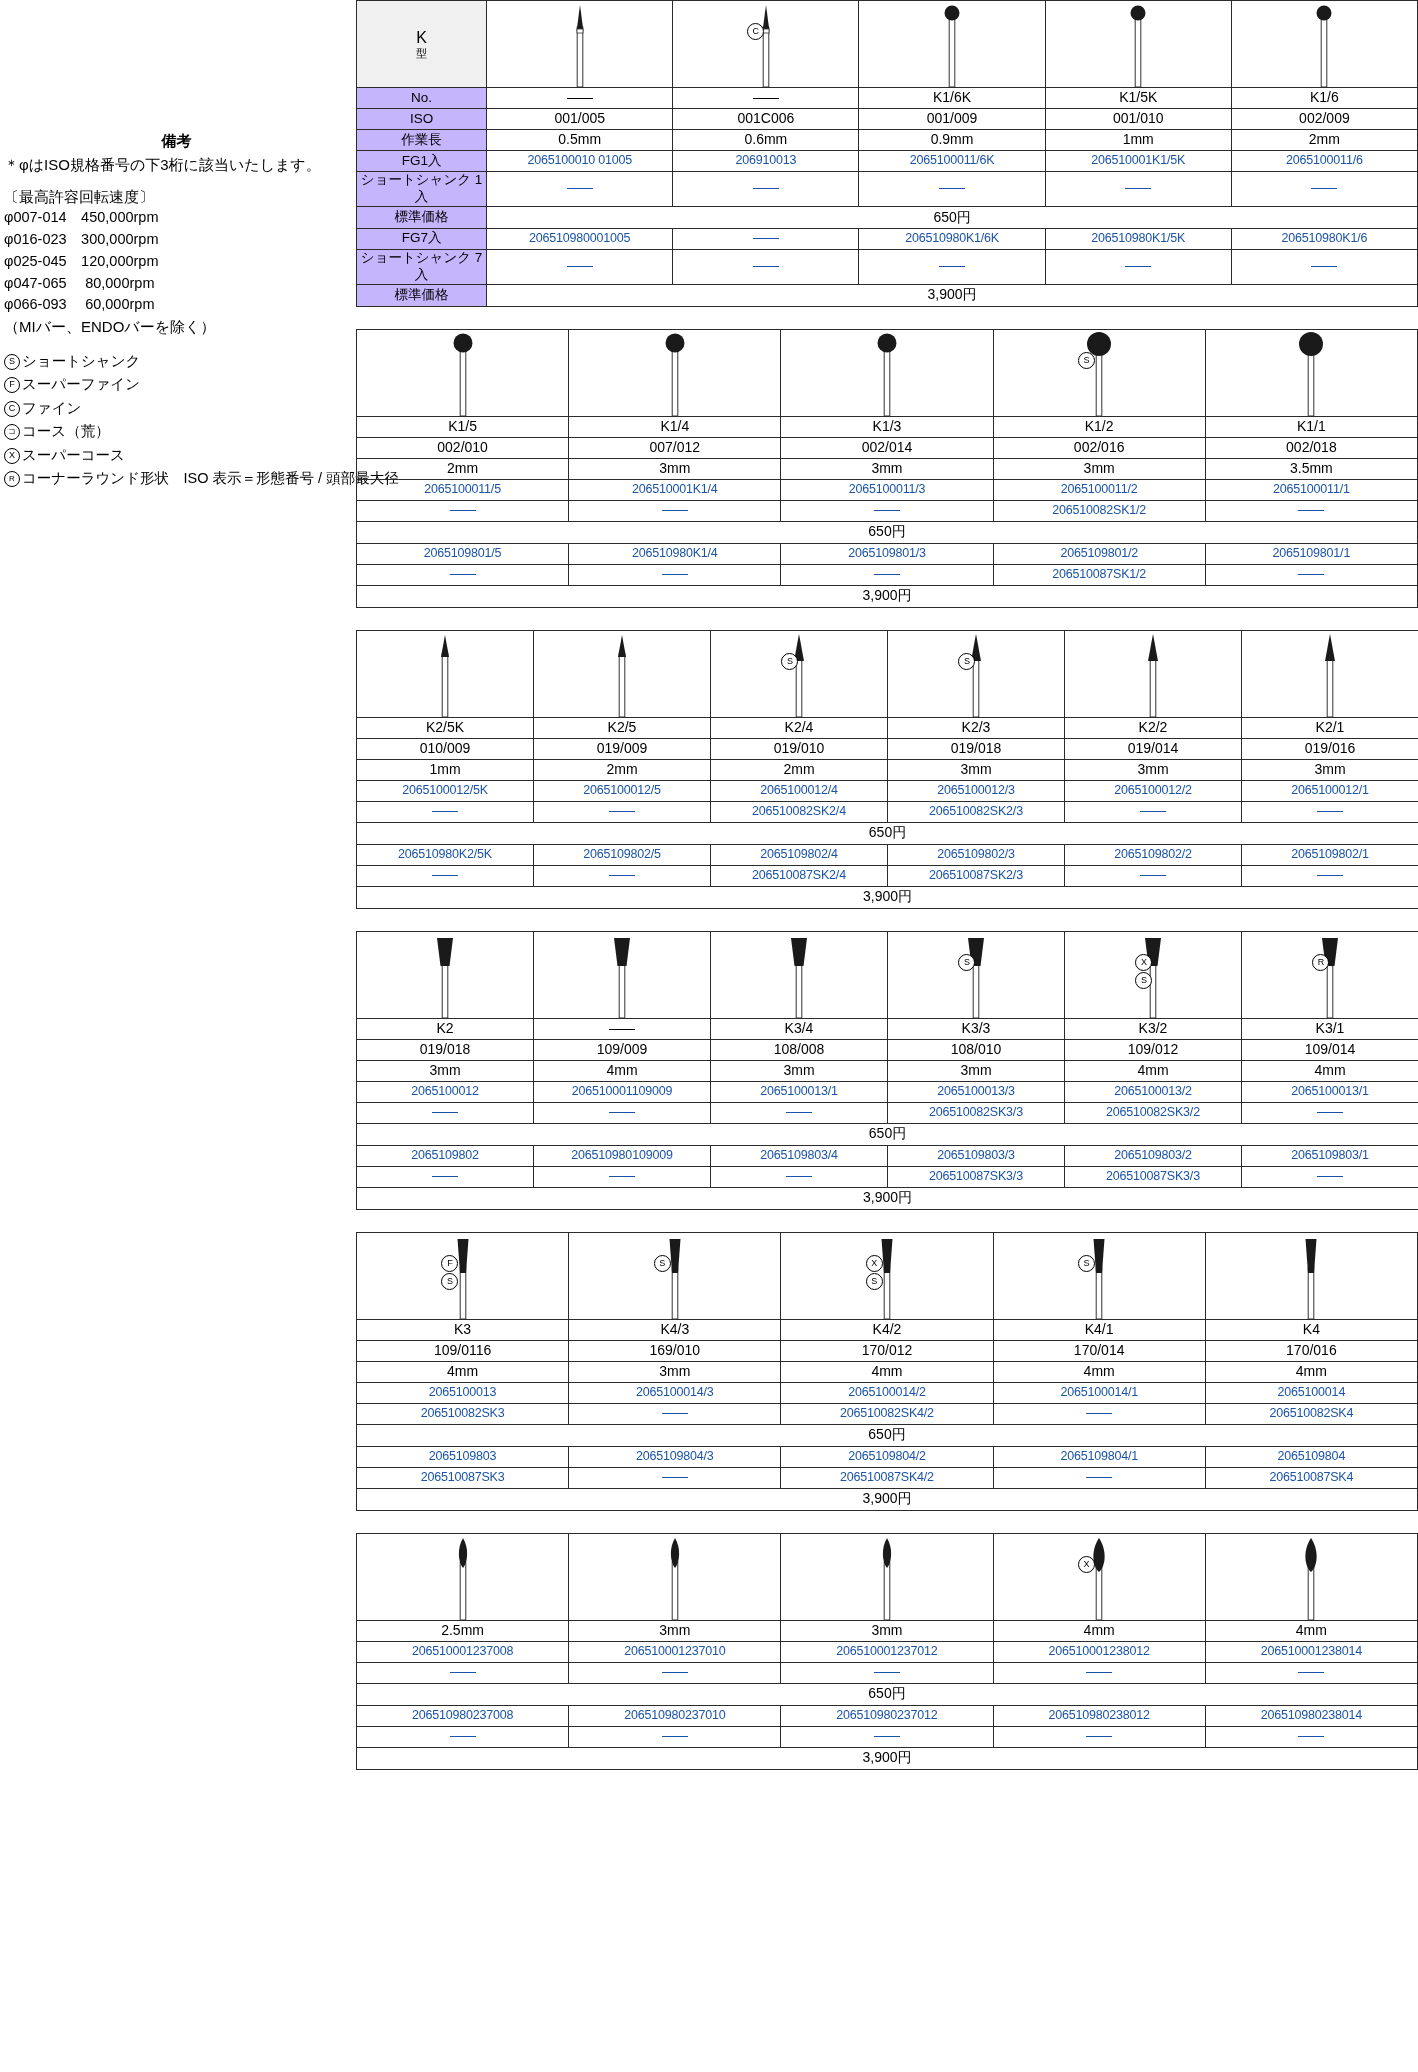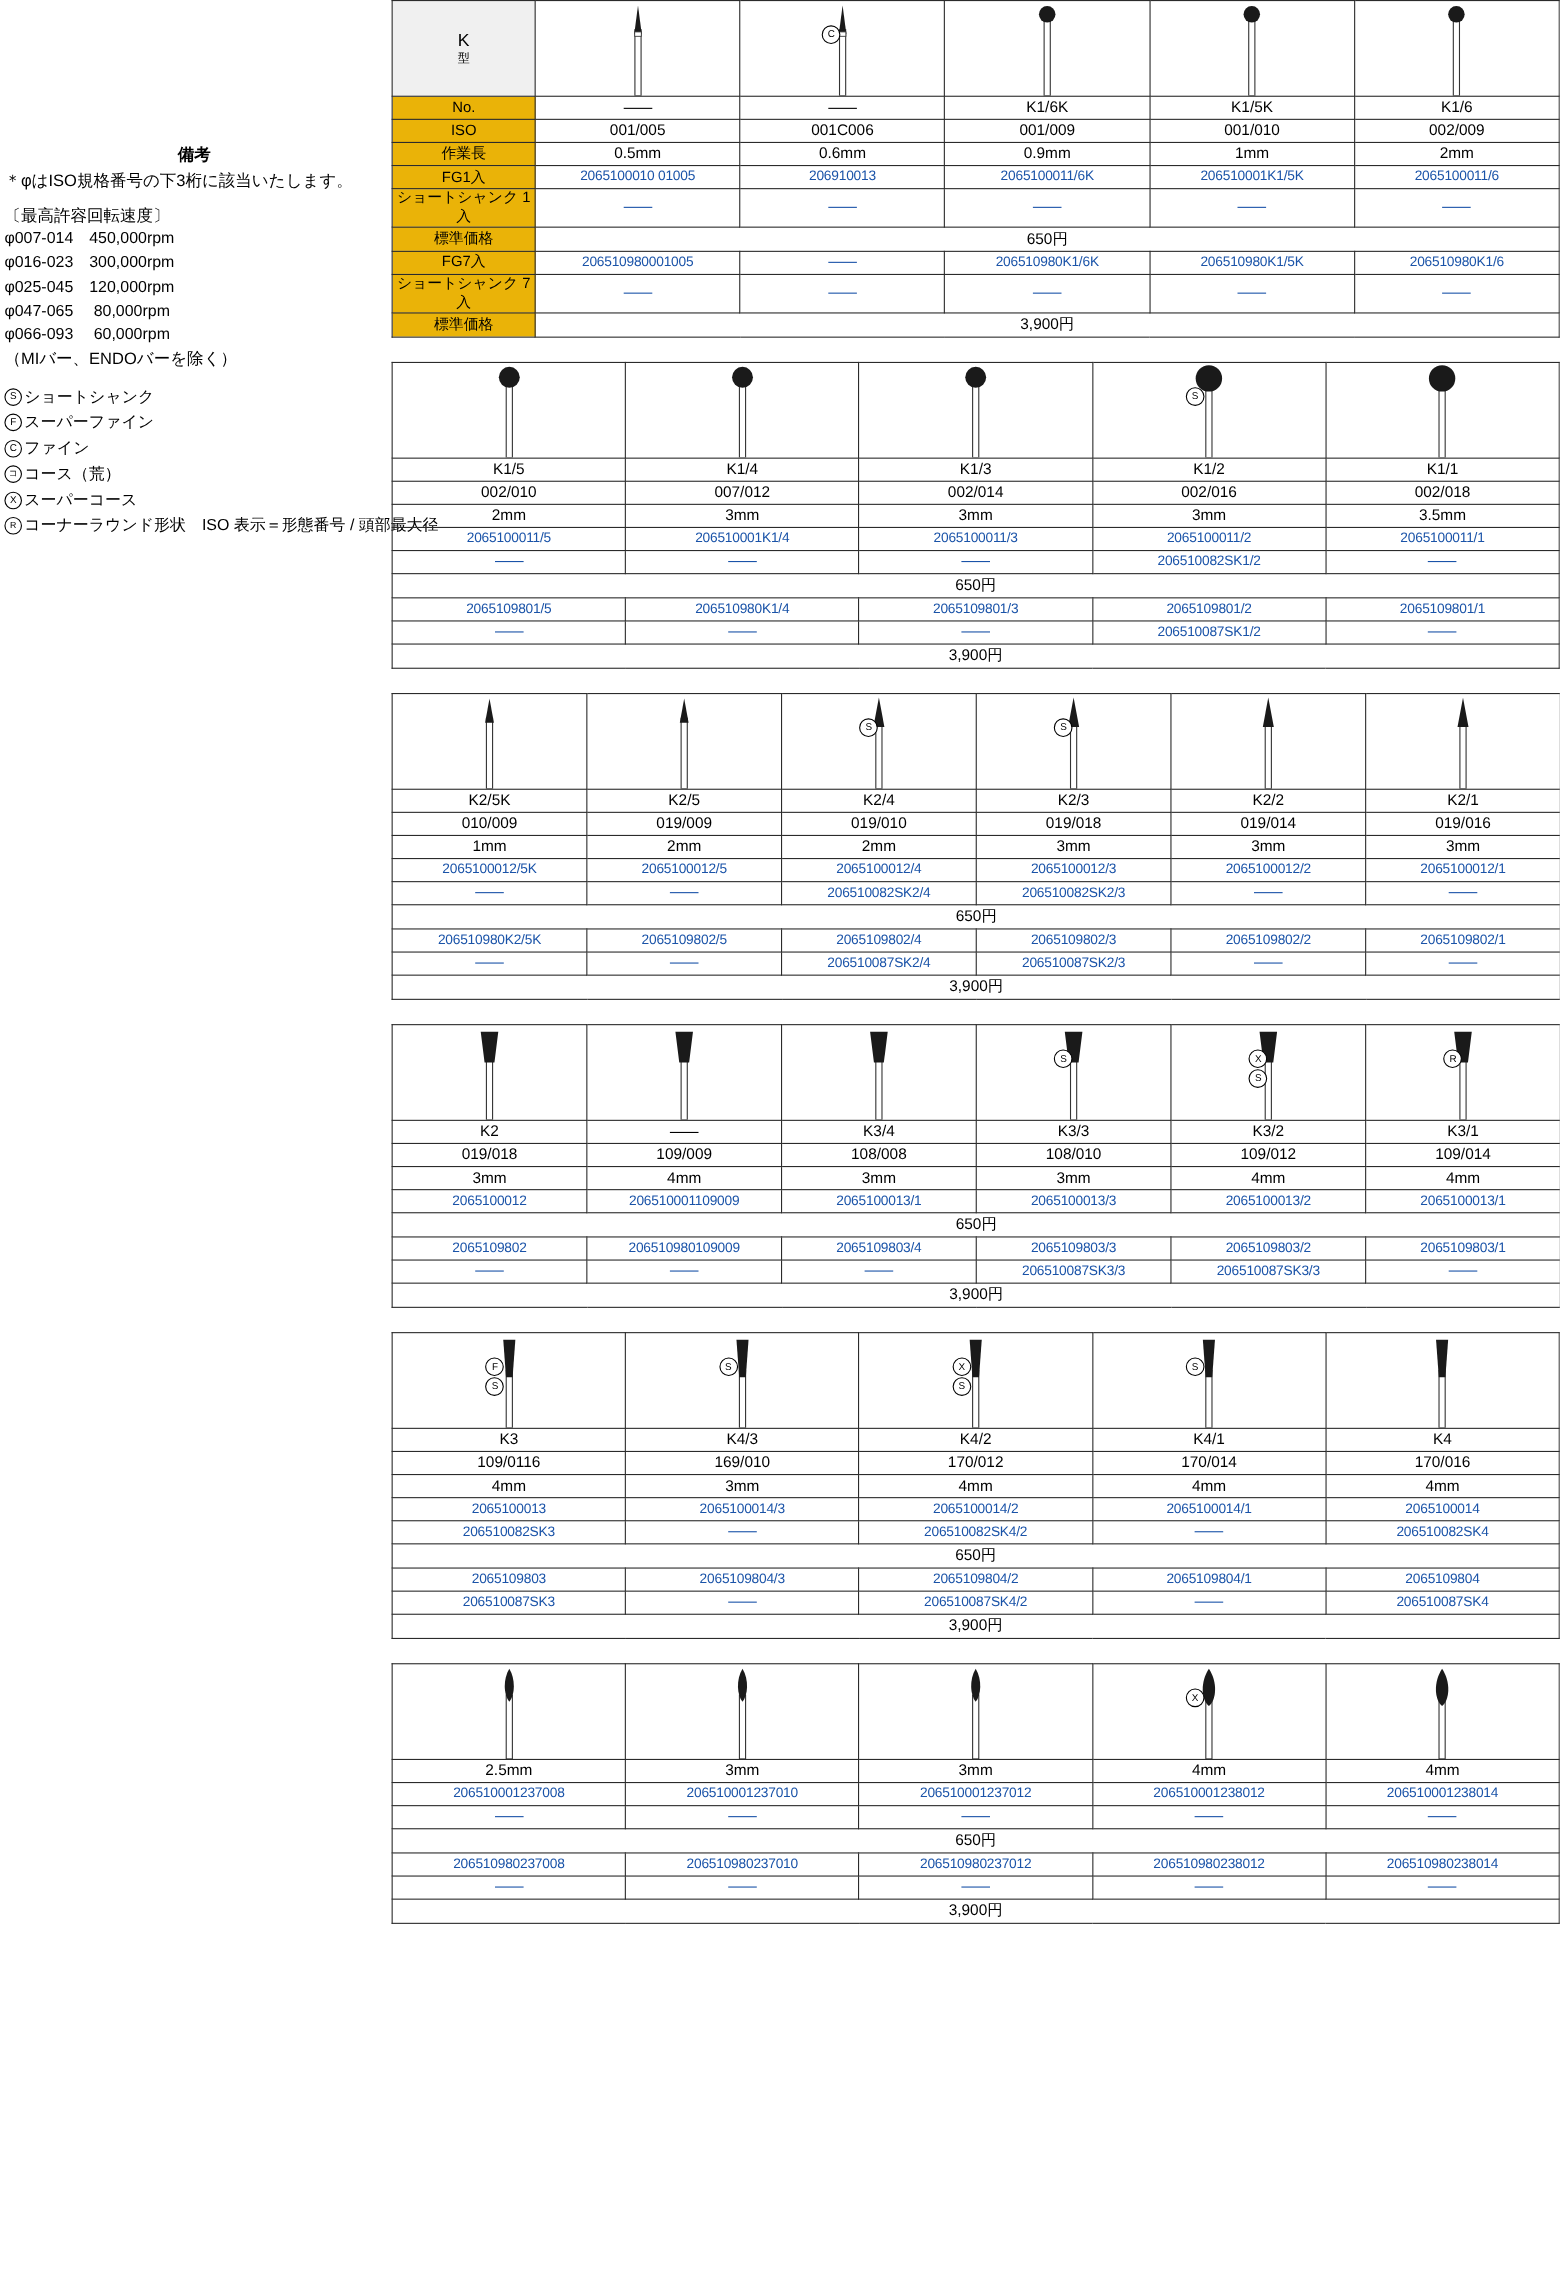--- a/index.html
+++ b/index.html
@@ -40,21 +40,21 @@
   table.bur td{
     border:1px solid #2b2b2b;
     text-align:center;
     vertical-align:middle;
     height:20px;
     padding:0;
     line-height:1.25;
   }
   td.code{color:#1a53a8;font-size:12.5px;letter-spacing:-0.2px;}
   td.lbl{
-    background:#eab308;font-size:13.5px;text-align:center;
+    background:#c4b5fd;font-size:13.5px;text-align:center;
   }
   td.pic{height:88px;vertical-align:bottom;background:#fff;}
   td.pic.head{background:#f0f0f0;vertical-align:middle;}
   .kcell{font-size:16px;line-height:1.2;}
   .kcell small{font-size:11px;display:block;}
   .pricerow{height:22px;font-size:14px;}
   
   .bwrap{position:relative;width:100%;height:86px;}
   .bur-svg{position:absolute;left:50%;bottom:0;transform:translateX(-50%);}
   .badge{
@@ -550,20 +550,28 @@
           <td>4mm</td>
         </tr>
         <tr>
           <td class="code">2065100012</td>
           <td class="code">206510001109009</td>
           <td class="code">2065100013/1</td>
           <td class="code">2065100013/3</td>
           <td class="code">2065100013/2</td>
           <td class="code">2065100013/1</td>
         </tr>
+        <tr>
+          <td class="code"><span class="dashline"></span></td>
+          <td class="code"><span class="dashline"></span></td>
+          <td class="code"><span class="dashline"></span></td>
+          <td class="code">206510082SK3/3</td>
+          <td class="code">206510082SK3/2</td>
+          <td class="code"><span class="dashline"></span></td>
+        </tr>
         <tr class="pricerow">
           <td colspan="6">650円</td>
         </tr>
         <tr>
           <td class="code">2065109802</td>
           <td class="code">206510980109009</td>
           <td class="code">2065109803/4</td>
           <td class="code">2065109803/3</td>
           <td class="code">2065109803/2</td>
           <td class="code">2065109803/1</td>

